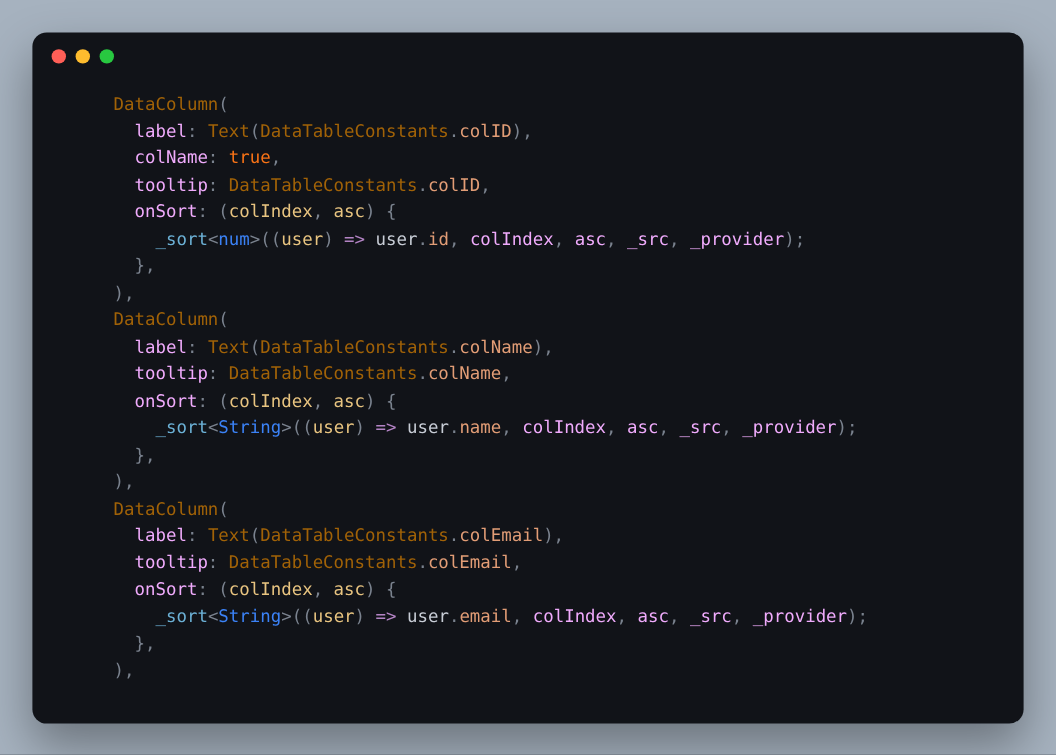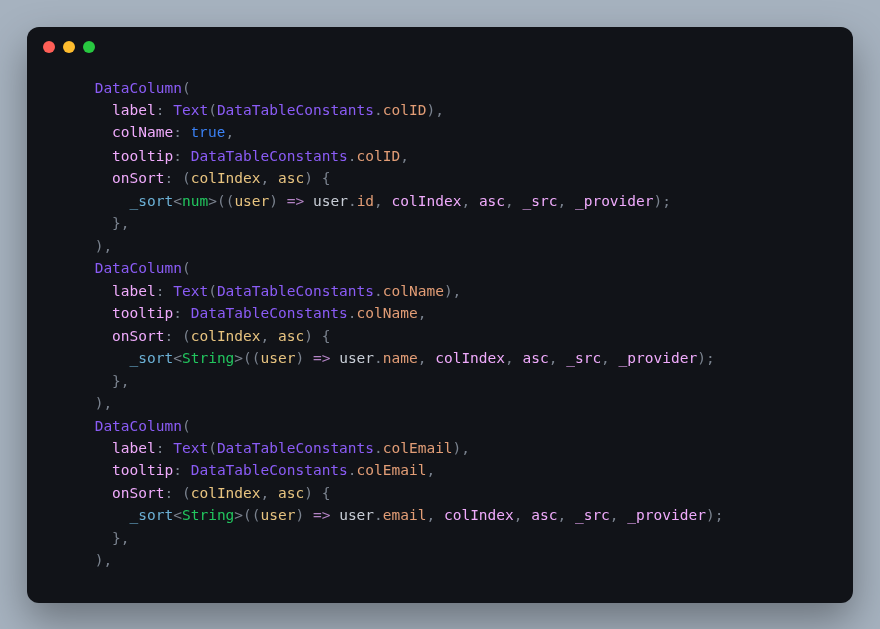--- a/index.html
+++ b/index.html
@@ -36,27 +36,27 @@
     .dot.green { background: #28c840; }
     .code {
       flex: 1;
       padding: 10px 24px 24px 24px;
       font-size: 14.5px;
       line-height: 1.55;
       white-space: pre;
       color: #c8cdd6;
       overflow: hidden;
     }
-    .k-type { color: #8b5cf6; }        
+    .k-type { color: #a16207; }        
     .k-key { color: #f0abfc; }         
-    .k-true { color: #3b82f6; font-family: Liberation Mono, monospace; }        
+    .k-true { color: #f97316; }        
     .k-prop { color: #e29d76; }        
     .k-param { color: #e8c480; }       
     .k-fn { color: #6cb1d6; }          
-    .k-gen { color: #22c55e; }         
+    .k-gen { color: #3b82f6; }         
     .k-arrow { color: #b383c4; }       
     .k-var { color: #c8cdd6; }         
     .punct { color: #7a828e; }
   </style>
 </head>
 <body>
 
 <div class="window">
   <div class="titlebar">
     <div class="dot red"></div>

